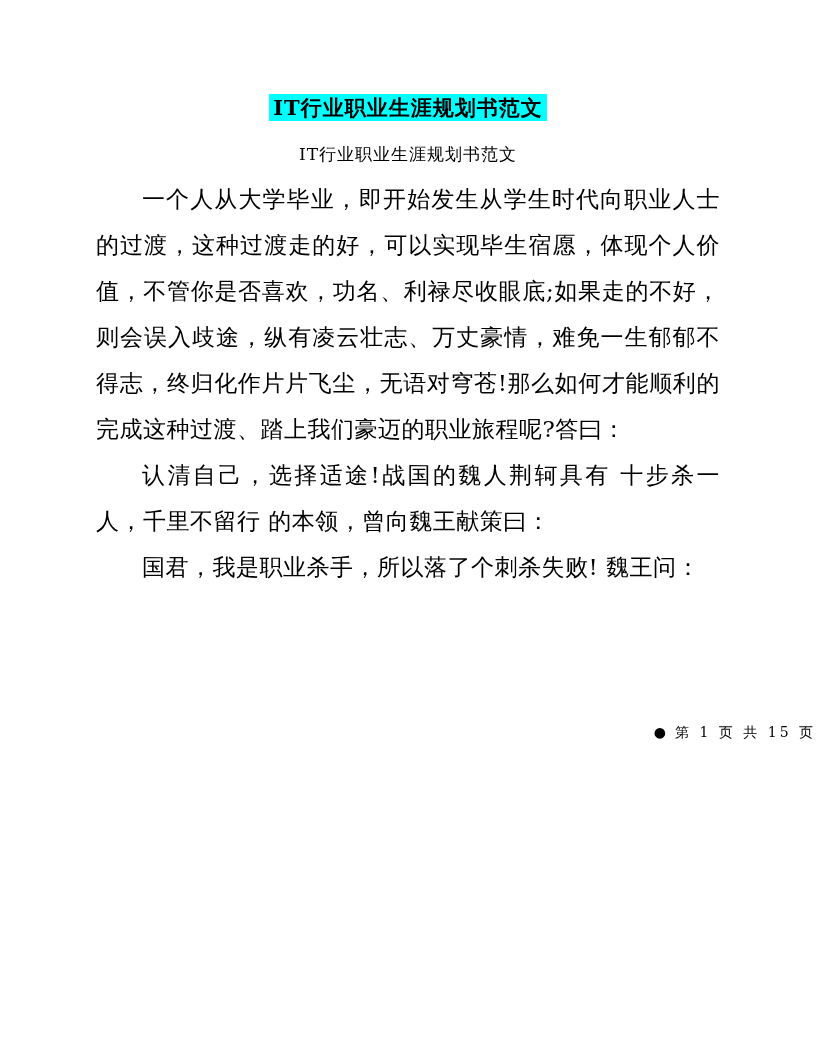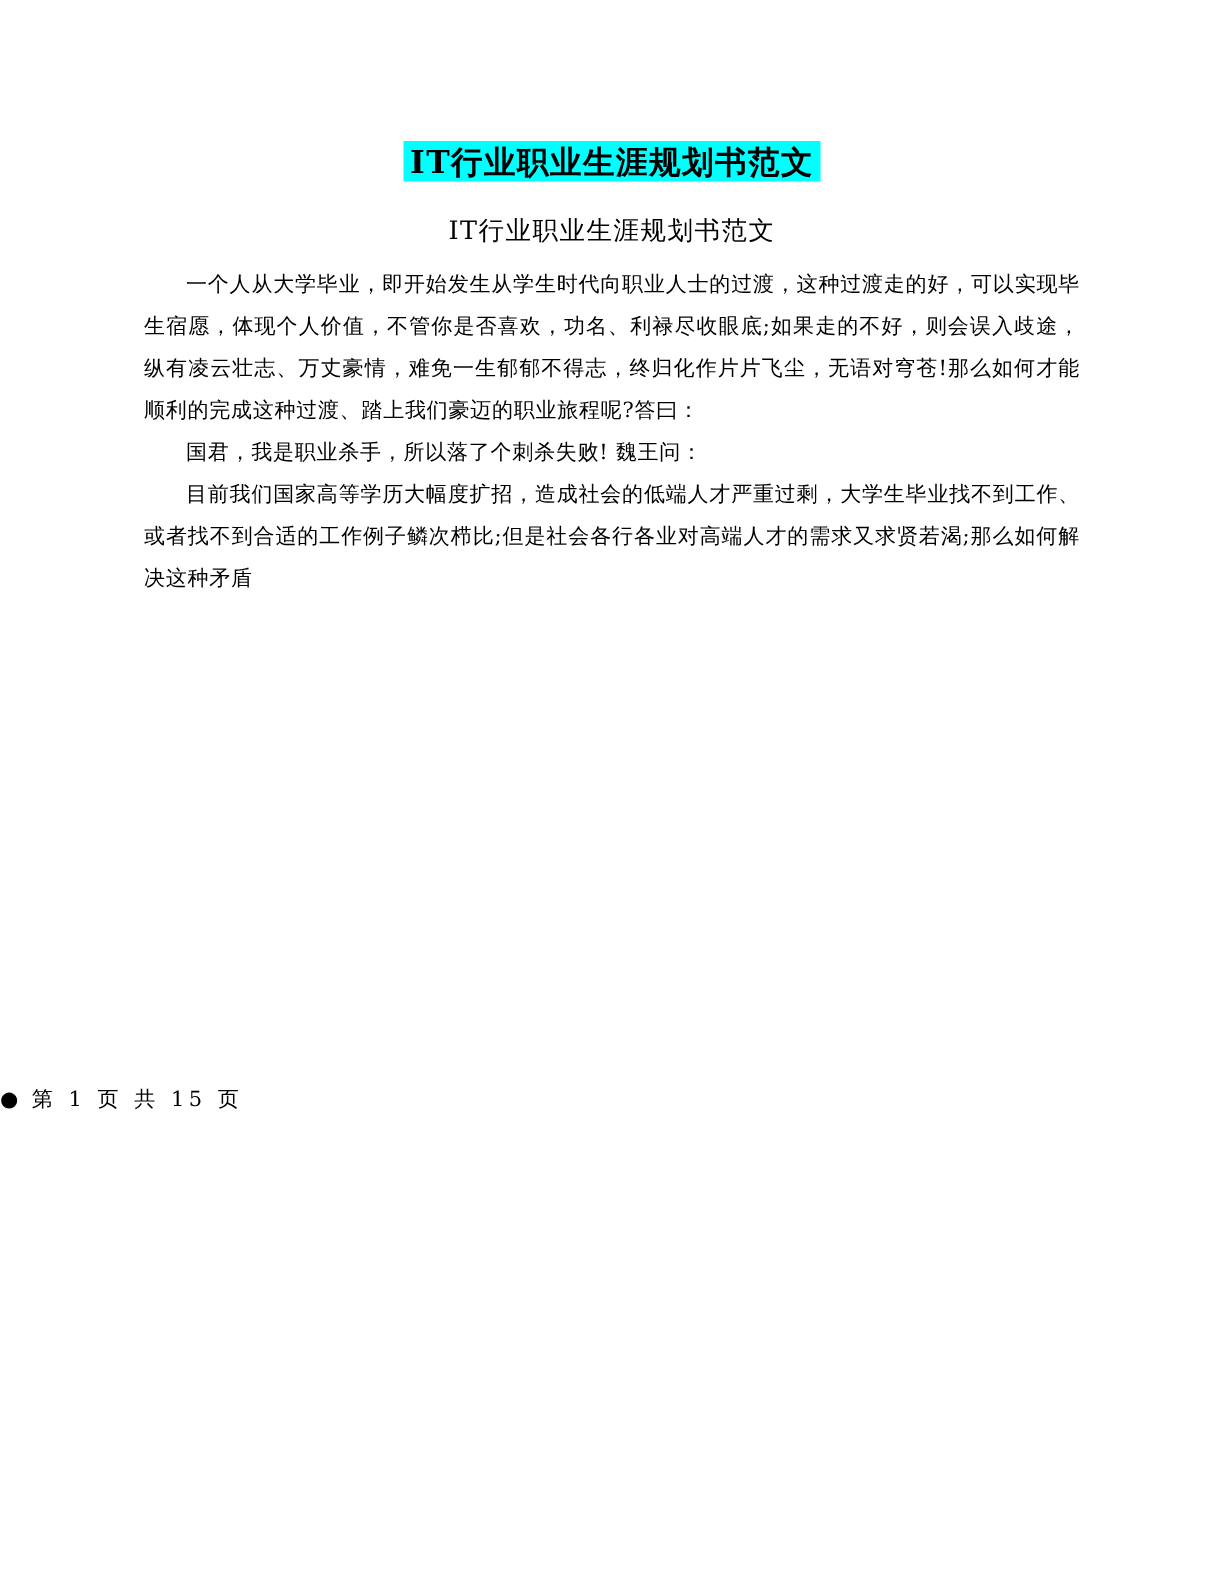--- a/index.html
+++ b/index.html
@@ -35,52 +35,52 @@
     padding: 1px 4px;
   }
   .subtitle {
     text-align: center;
     font-size: 17px;
     line-height: 1.9;
     margin: 6px 0 6px 0;
     letter-spacing: 1px;
   }
   p.body-par {
-    font-size: 14px;
+    font-size: 23px;
     line-height: 2.0;
     margin: 0;
     text-indent: 2em;
     letter-spacing: 0.5px;
     text-align: justify;
   }
   .footer {
     position: absolute;
     left: 0;
     right: 0;
     bottom: 34px;
-    text-align: left;
+    text-align: right;
     font-size: 14px;
     letter-spacing: 3px;
   }
   .footer .dot {
     display: inline-block;
     margin-right: 6px;
     font-weight: bold;
   }
 </style>
 </head>
 <body>
 
 <div class="page">
 
   <h1 class="doc-title"><span class="hl">IT行业职业生涯规划书范文</span></h1>
 
   <div class="subtitle">IT行业职业生涯规划书范文</div>
 
   <p class="body-par">一个人从大学毕业，即开始发生从学生时代向职业人士的过渡，这种过渡走的好，可以实现毕生宿愿，体现个人价值，不管你是否喜欢，功名、利禄尽收眼底;如果走的不好，则会误入歧途，纵有凌云壮志、万丈豪情，难免一生郁郁不得志，终归化作片片飞尘，无语对穹苍!那么如何才能顺利的完成这种过渡、踏上我们豪迈的职业旅程呢?答曰：</p>
+  <p class="body-par">认清自己，选择适途!战国的魏人荆轲具有 十步杀一人，千里不留行 的本领，曾向魏王献策曰：</p>
   <p class="body-par">国君，我是职业杀手，所以落了个刺杀失败! 魏王问：</p>
-  <p class="body-par">目前我们国家高等学历大幅度扩招，造成社会的低端人才严重过剩，大学生毕业找不到工作、或者找不到合适的工作例子鳞次栉比;但是社会各行各业对高端人才的需求又求贤若渴;那么如何解决这种矛盾</p>
 
   <div class="footer">
     <span class="dot">●</span><span>第 1 页 共 15 页</span>
   </div>
 
 </div>
 
 </body></html>

